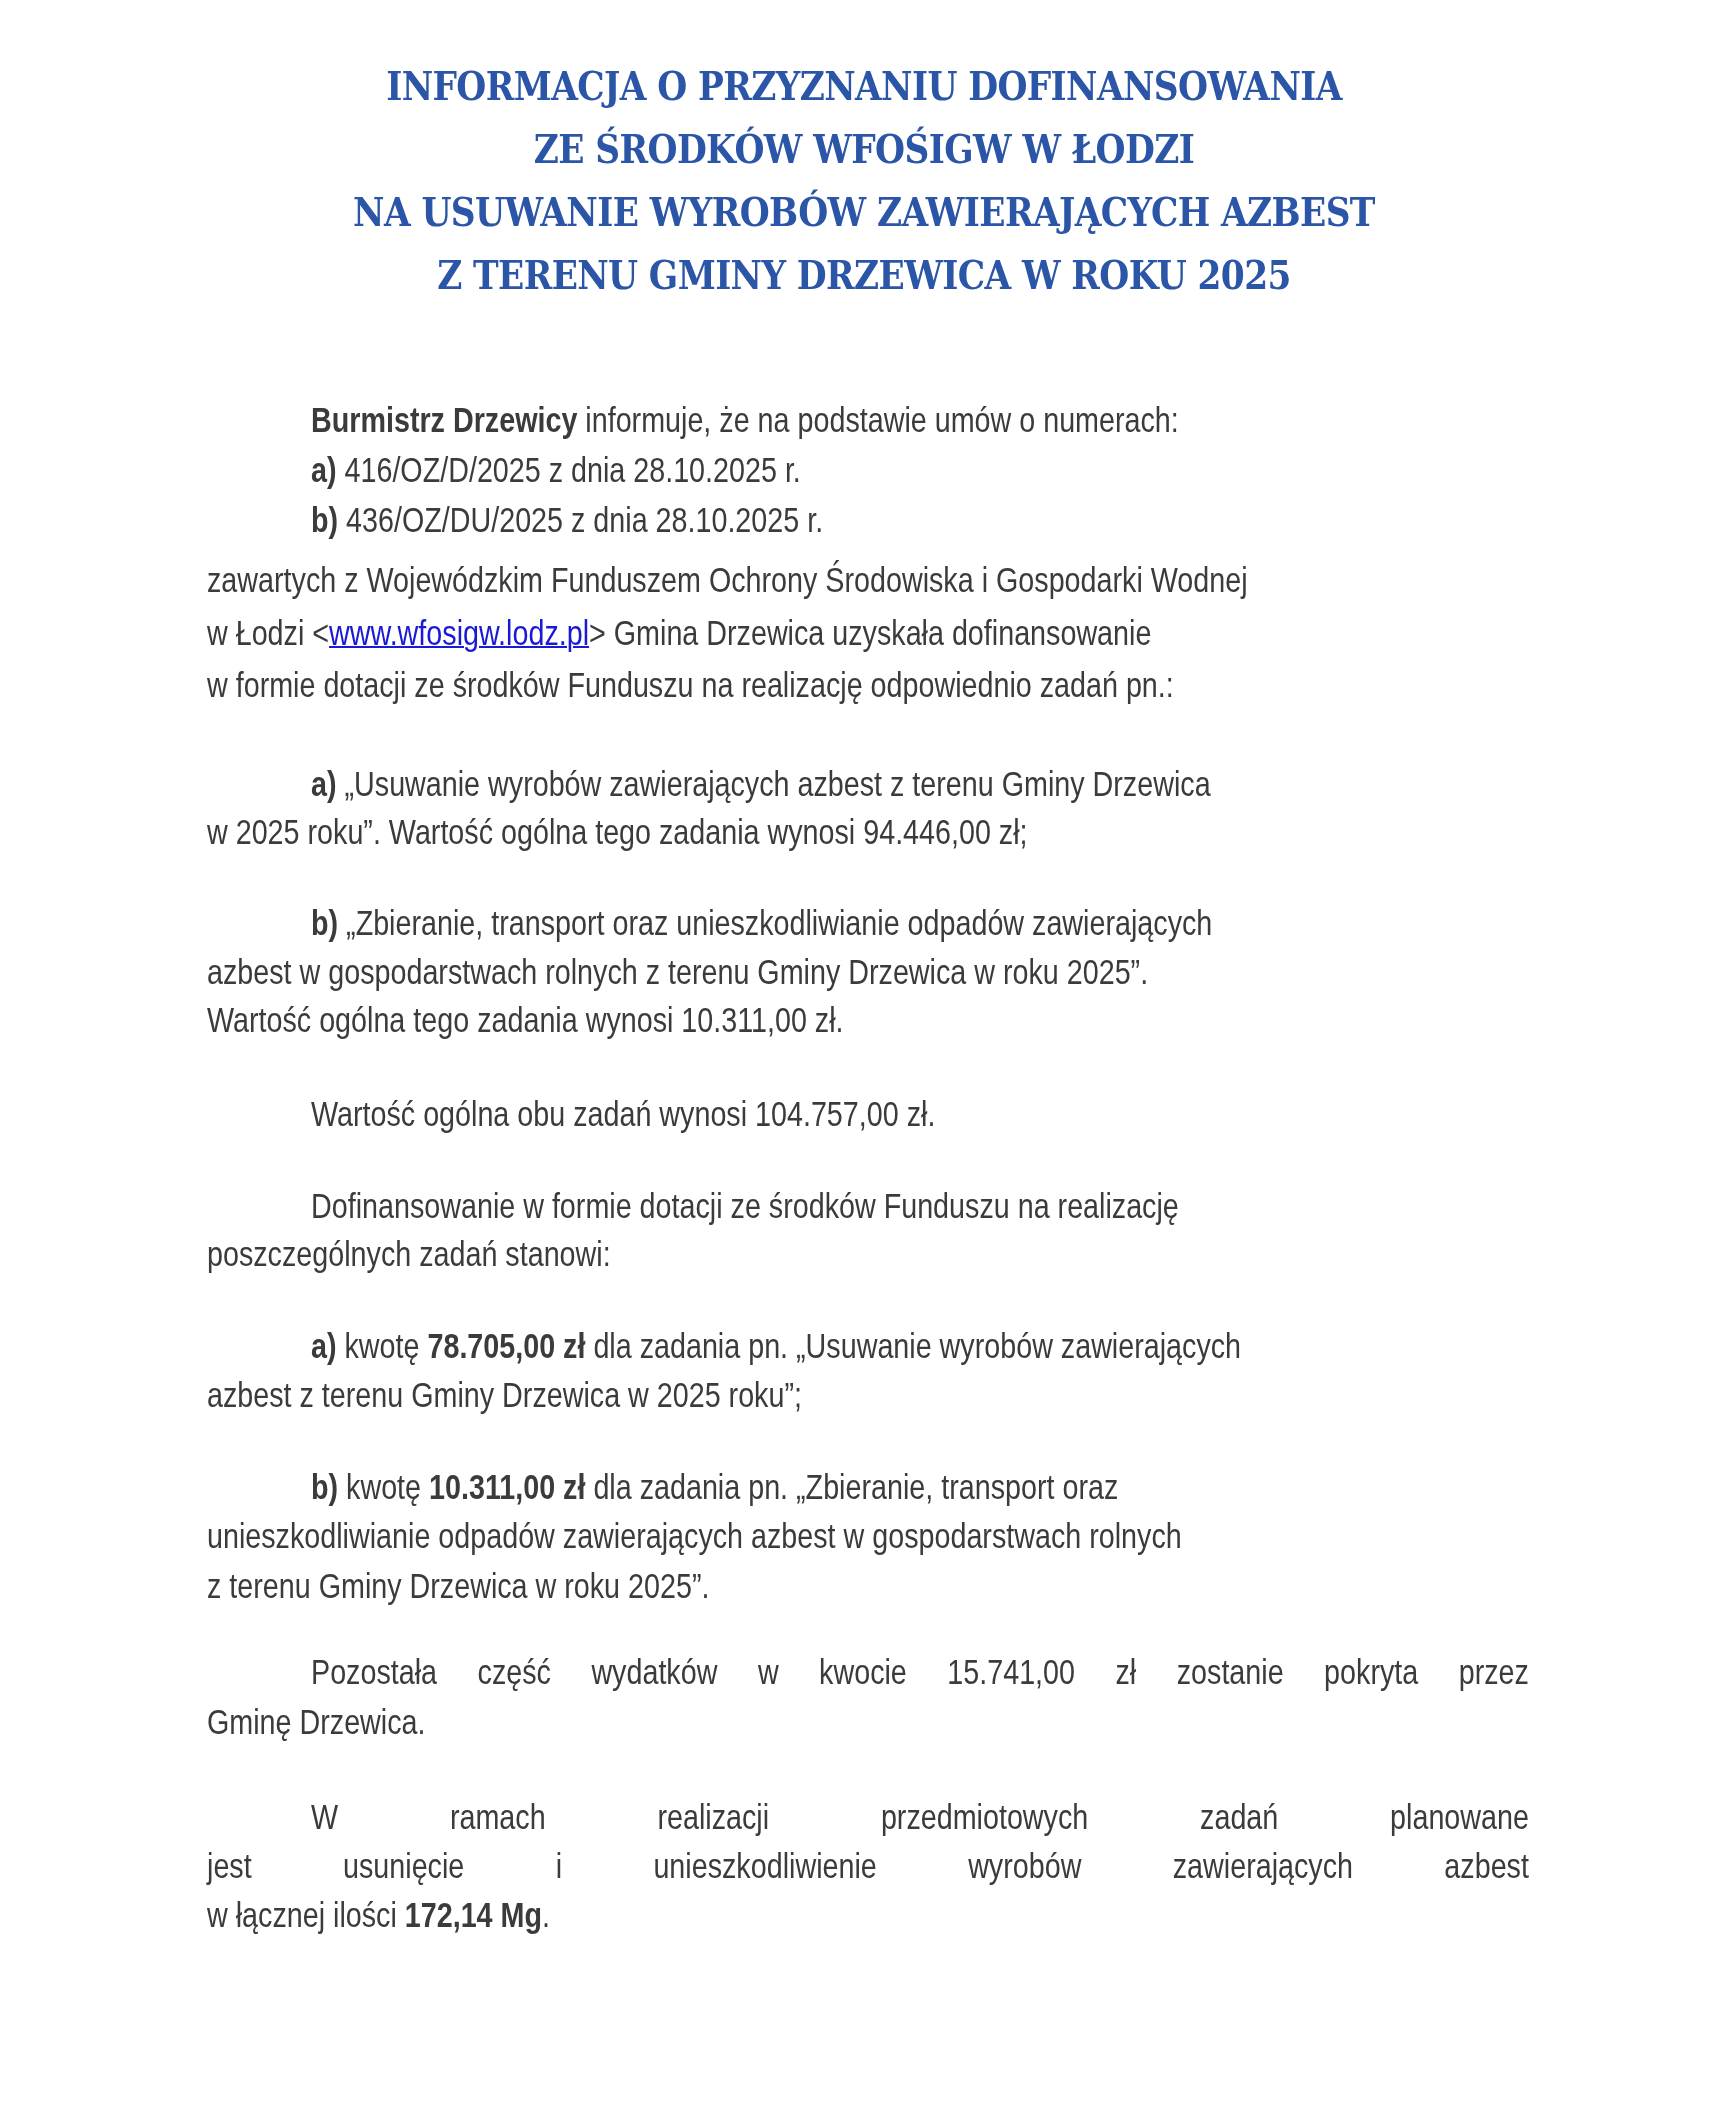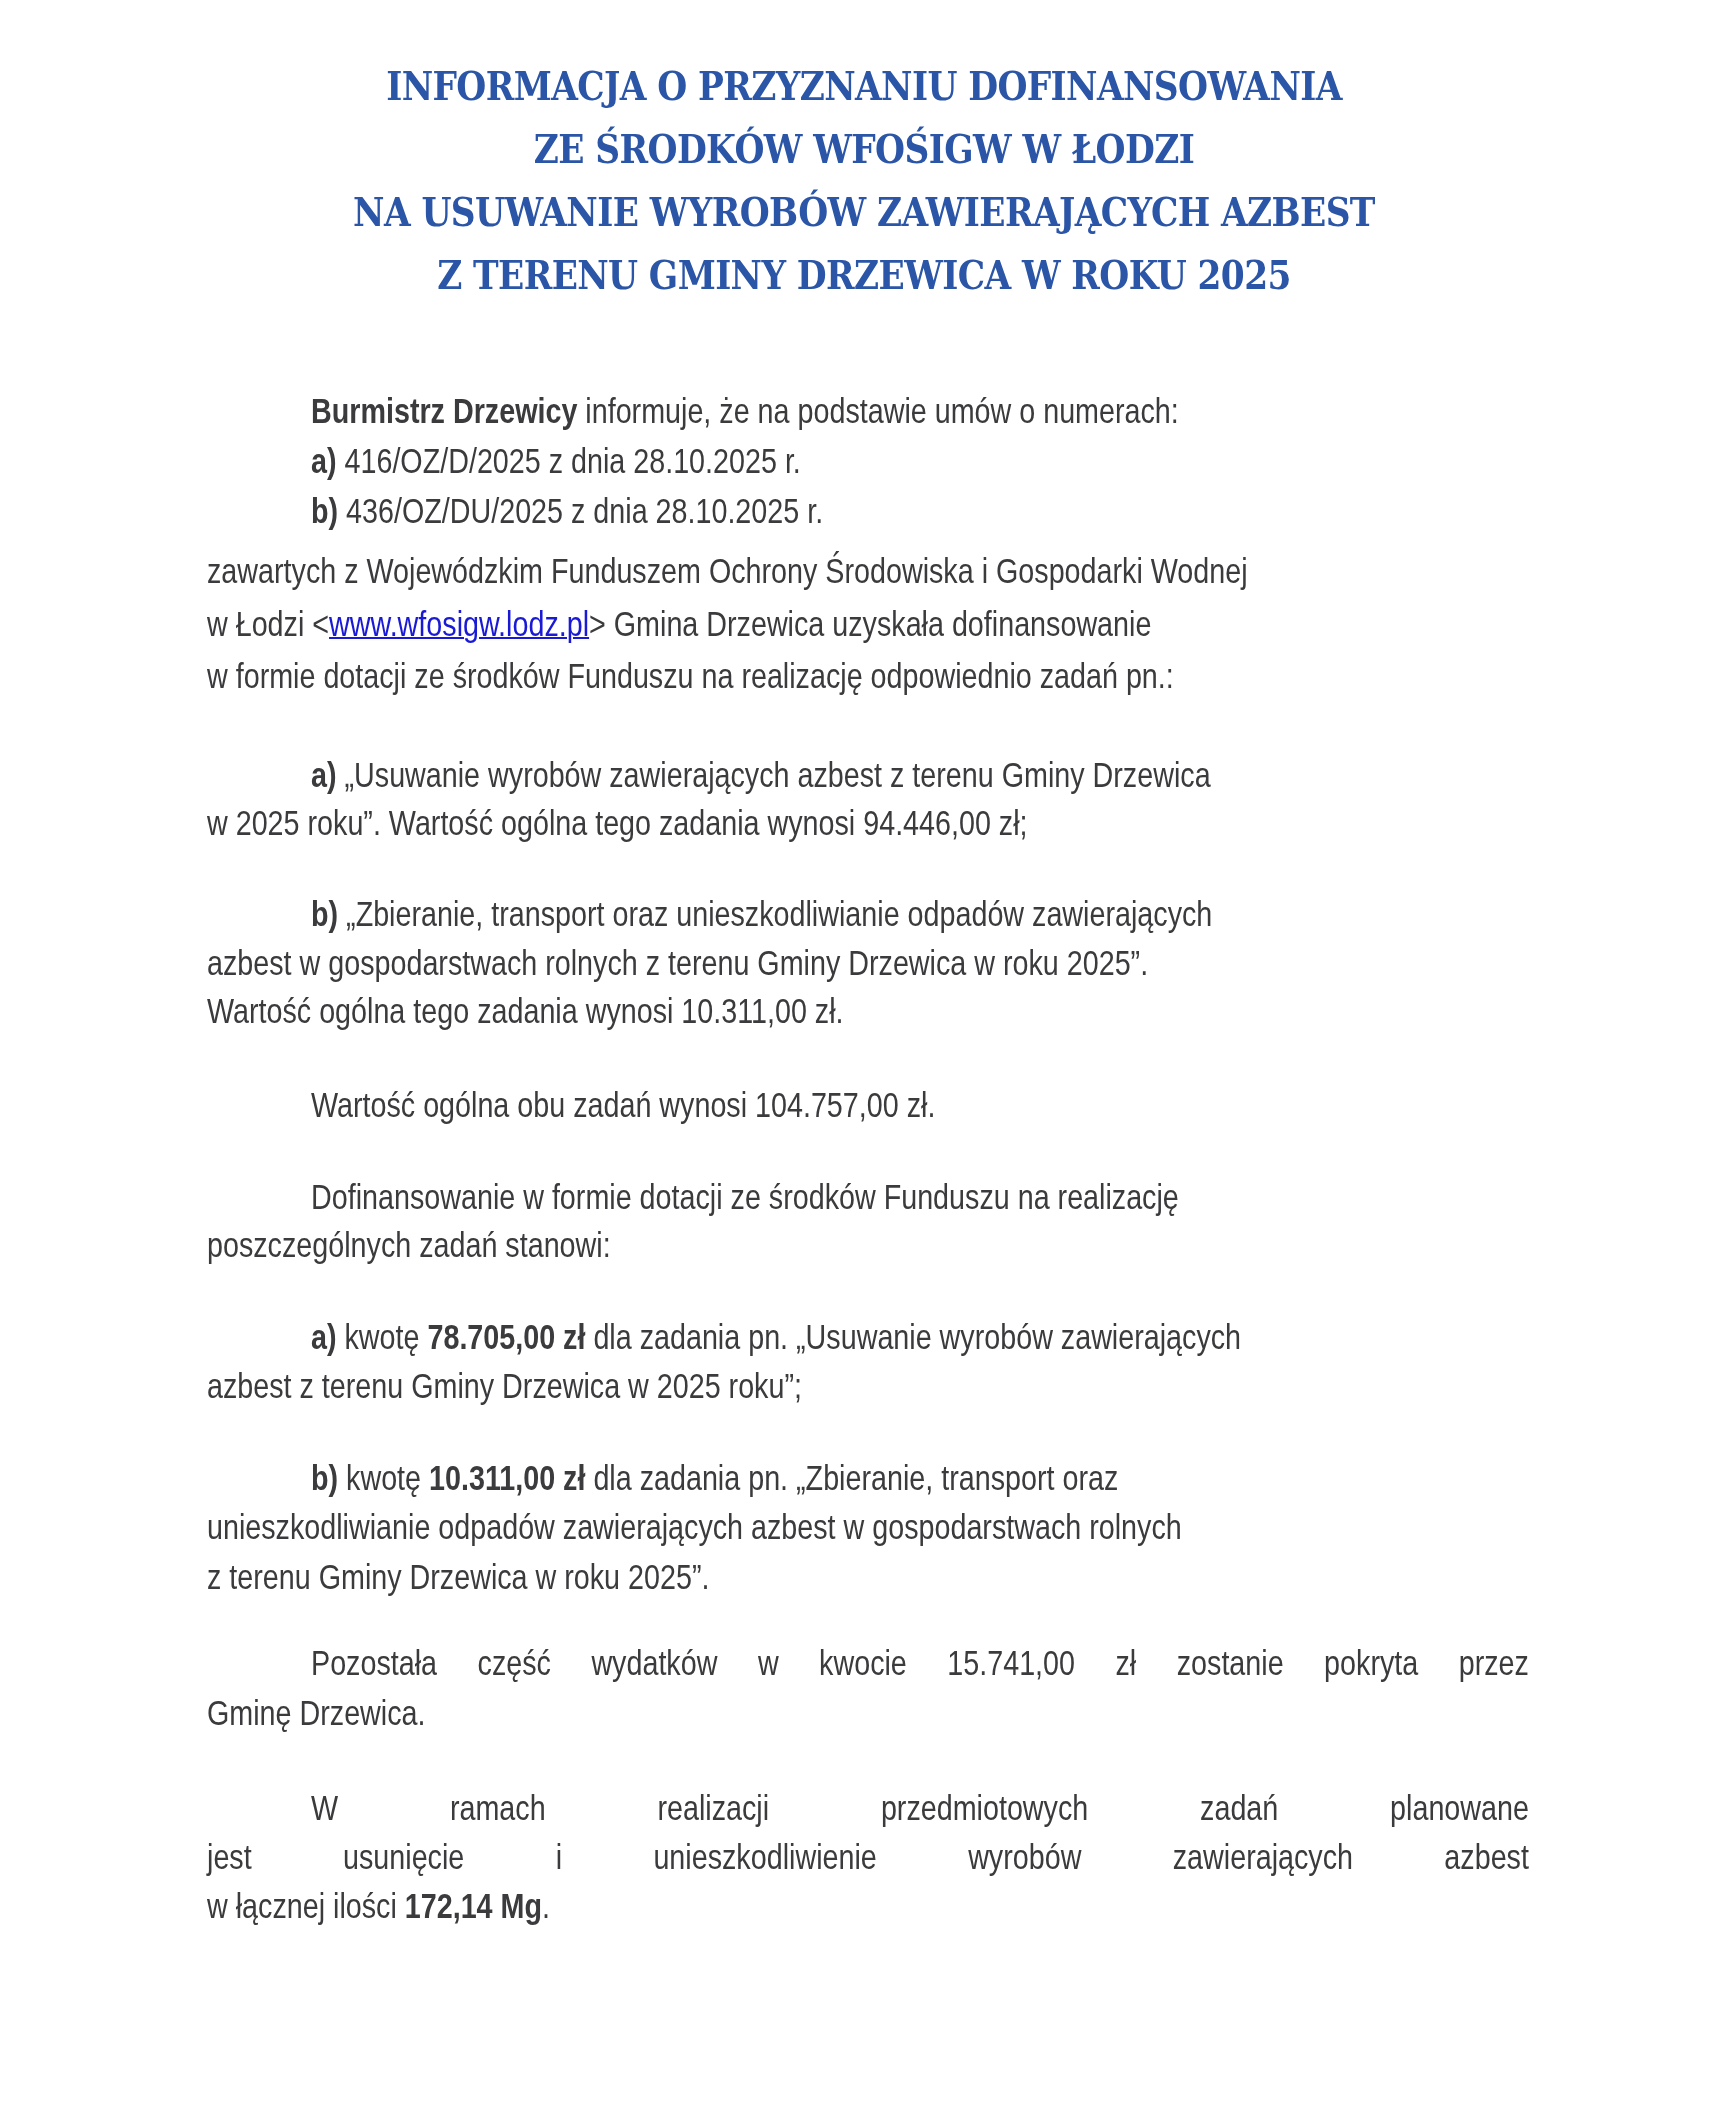--- a/index.html
+++ b/index.html
@@ -33,21 +33,21 @@
 </head>
 <body>
 
 <div class="title" style="top:54px;">
   <div>INFORMACJA O PRZYZNANIU DOFINANSOWANIA</div>
   <div>ZE ŚRODKÓW WFOŚIGW W ŁODZI</div>
   <div>NA USUWANIE WYROBÓW ZAWIERAJĄCYCH AZBEST</div>
   <div>Z TERENU GMINY DRZEWICA W ROKU 2025</div>
 </div>
 
-<div class="body-text" style="top:0; height:1724px;">
+<div class="body-text" style="top:9px; height:1724px;">
 
   <div class="line indent" style="top:390px;">
     <b style="white-space: pre;">Burmistrz Drzewicy</b><span style="white-space: pre;"> informuje, że na podstawie umów o numerach:</span>
   </div>
   <div class="line indent" style="top:440px;">
     <b style="white-space: pre;">a)</b><span style="white-space: pre;"> 416/OZ/D/2025 z dnia 28.10.2025 r.</span>
   </div>
   <div class="line indent" style="top:490px;">
     <b style="white-space: pre;">b)</b><span style="white-space: pre;"> 436/OZ/DU/2025 z dnia 28.10.2025 r.</span>
   </div>

